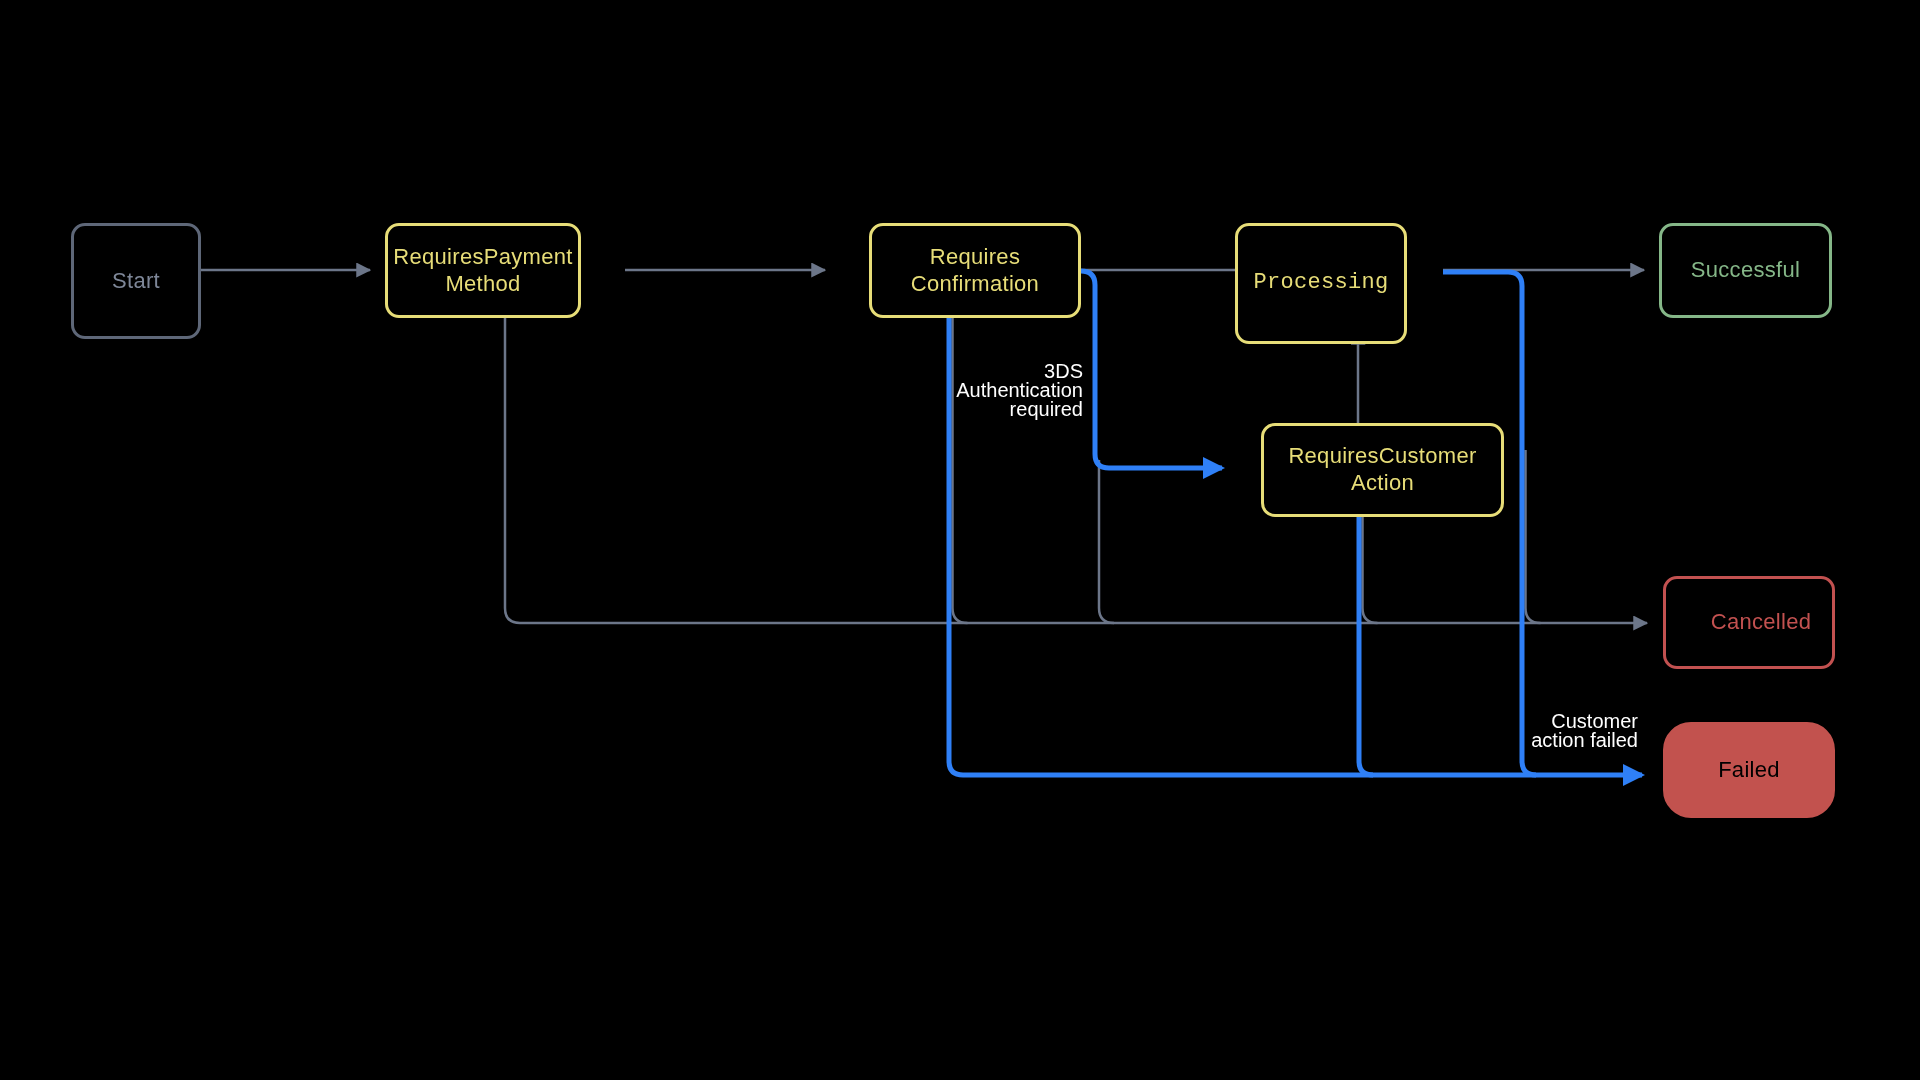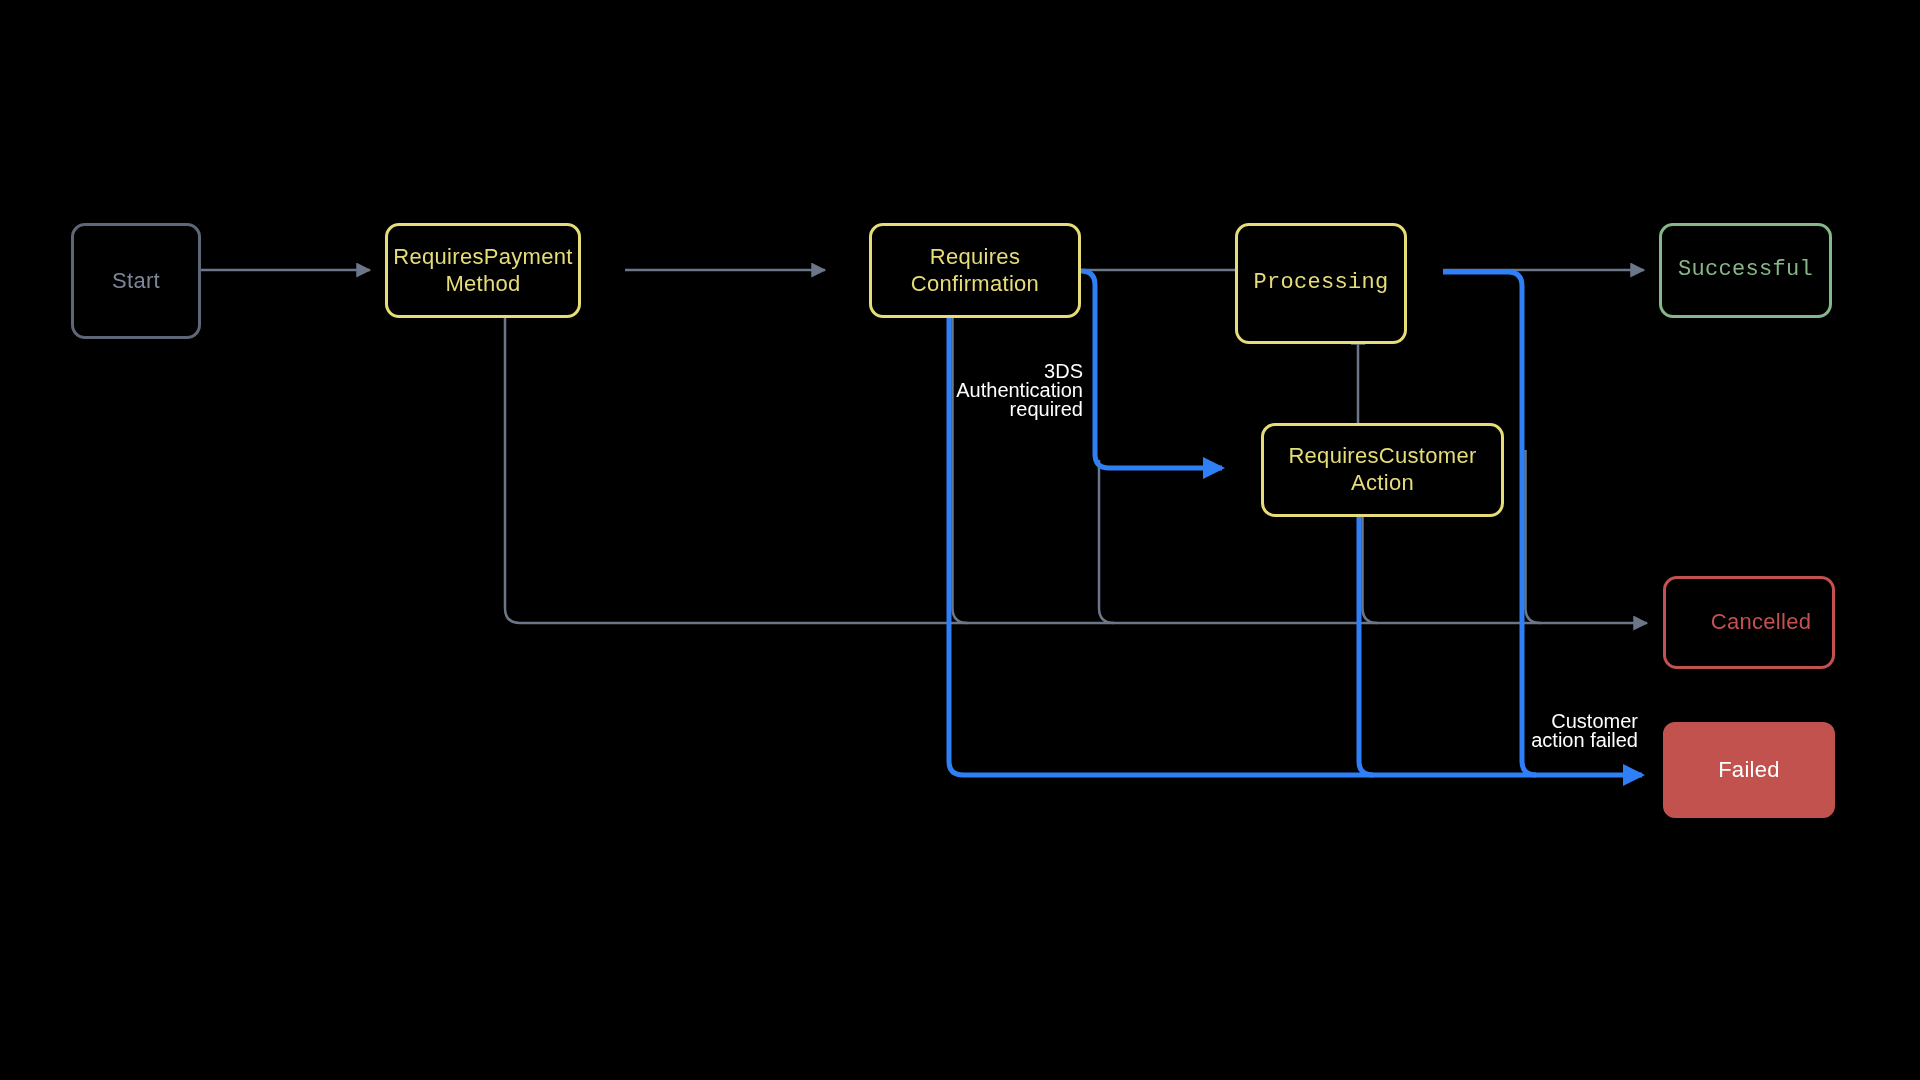--- a/index.html
+++ b/index.html
@@ -35,21 +35,21 @@
     font-weight: 500;
     letter-spacing: 0.3px;
     text-align: center;
     line-height: 1.22;
   }
   .node span { white-space: pre-line; }
   .node-grey   { border-color: #5E6778; color: #7E8798; }
   .node-yellow { border-color: #E7DD78; color: #E7DD78; }
   .node-green  { border-color: #85B788; color: #85B788; }
   .node-redline{ border-color: #C25150; color: #C25150; }
-  .node-redfill{ border-color: #C2524E; background: #C2524E; color: #ffffff; border-radius: 12px; font-weight: 400; }
+  .node-redfill{ border-color: #C2524E; background: #C2524E; color: #000000; border-radius: 28px; font-weight: 400; }
   .edge-label {
     position: absolute;
     color: #FFFFFF;
     font-size: 20px;
     line-height: 19px;
     text-align: right;
     white-space: pre-line;
     font-weight: 400;
   }
 </style>
@@ -100,21 +100,21 @@
 
   <div class="node node-yellow" style="left:841px; top:223px; width:212px; height:95px;margin-left:28px;">
     <span>Requires
 Confirmation</span>
   </div>
 
   <div class="node node-yellow" style="left:1235px; top:223px; width:172px; height:121px;font-family:Liberation Mono, monospace;">
     <span>Processing</span>
   </div>
 
-  <div class="node node-green" style="left:1659px; top:223px; width:173px; height:95px;font-family:Liberation Mono, monospace;">
+  <div class="node node-green" style="left:1659px; top:223px; width:173px; height:95px;">
     <span>Successful</span>
   </div>
 
   <div class="node node-yellow" style="left:1261px; top:423px; width:243px; height:94px;">
     <span>RequiresCustomer
 Action</span>
   </div>
 
   <div class="node node-redline" style="left:1663px; top:576px; width:172px; height:93px;padding-left:24px;">
     <span>Cancelled</span>

